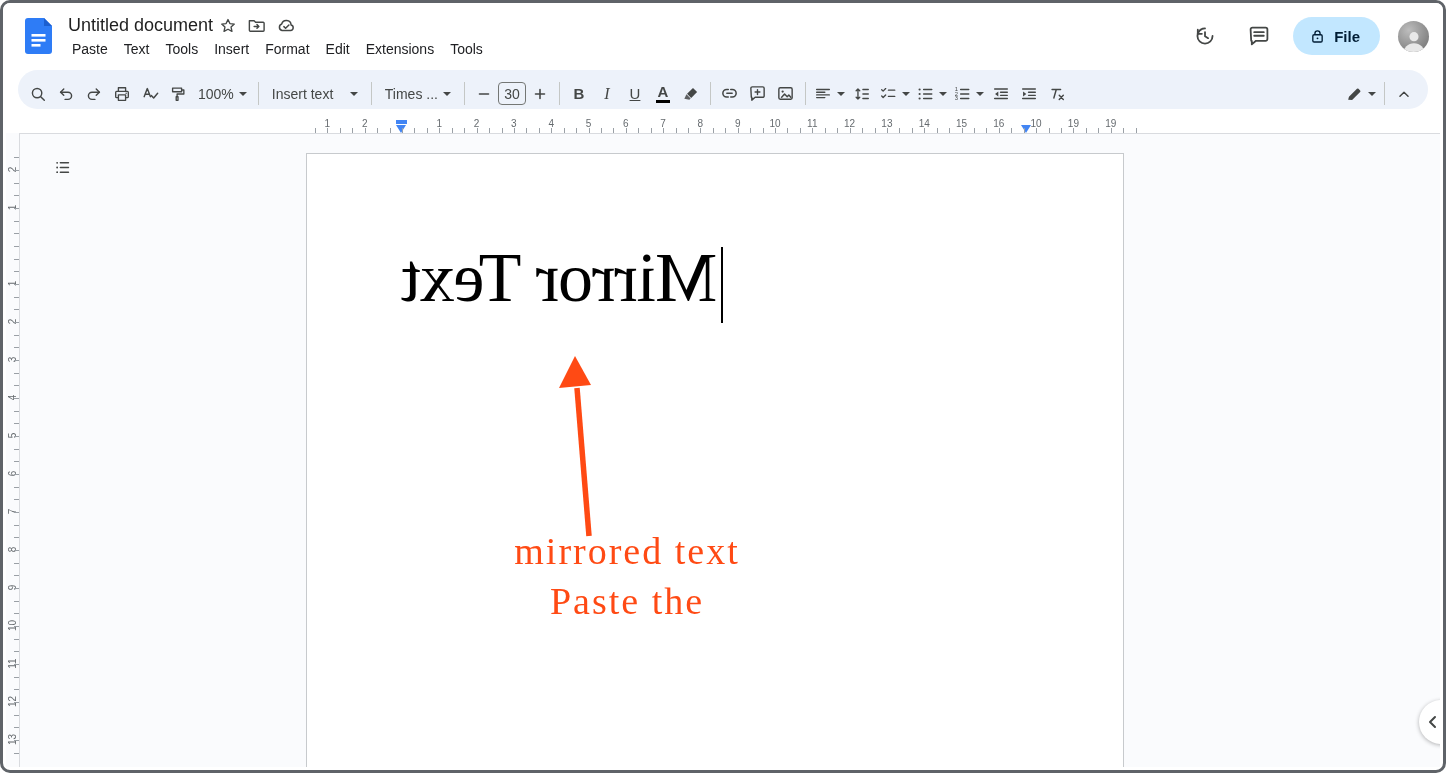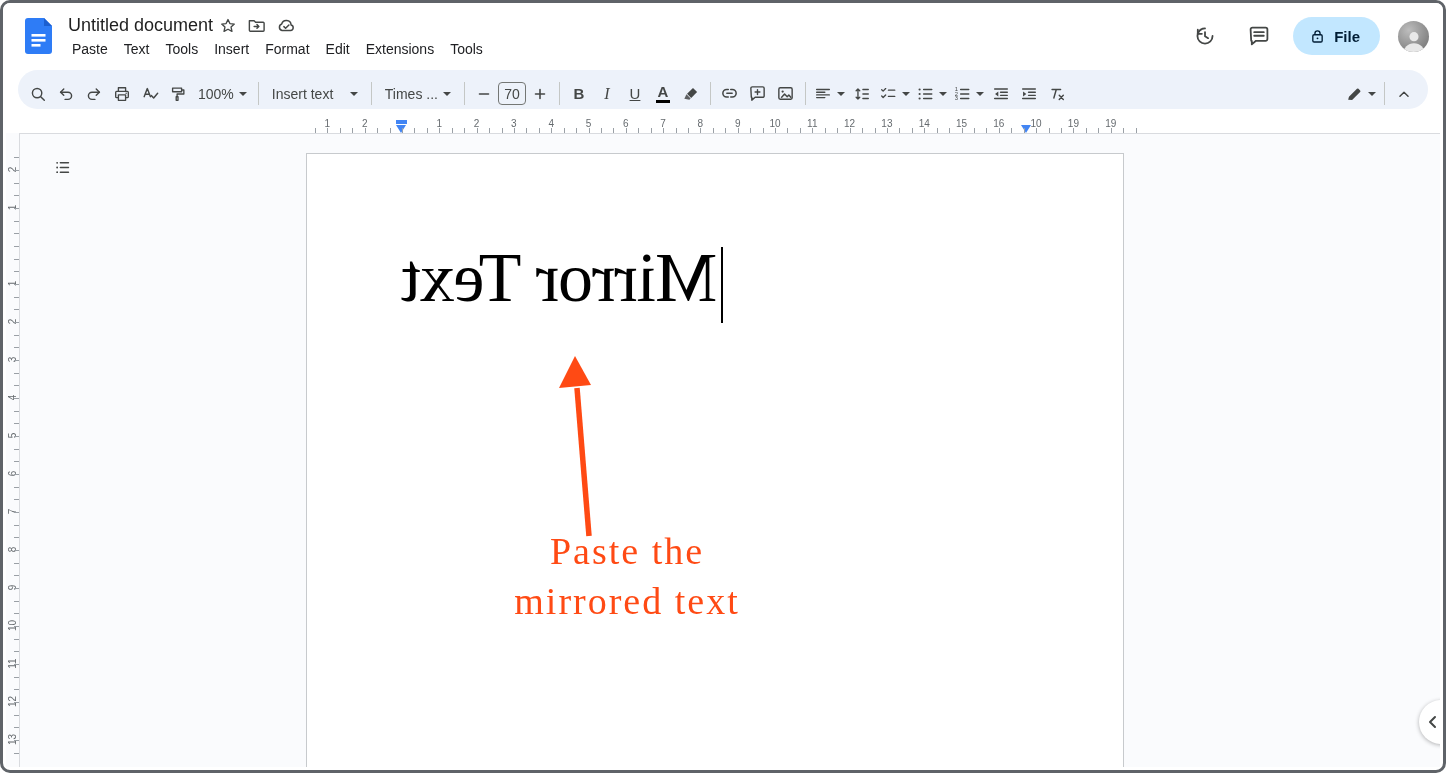--- a/index.html
+++ b/index.html
@@ -203,21 +203,21 @@
       <span class="tb-btn font-ctl">
         <span class="tb-label">Times ...</span>
         <span class="caret"></span>
       </span>
       <span class="tb-divider"></span>
       <span class="tb-btn">
         <svg class="ic" width="14" height="14" viewBox="0 0 14 14" stroke="#444746" stroke-width="1.6" stroke-linecap="round">
             <path d="M2.5 7h9"></path>
           </svg>
       </span>
-      <span class="size-box">70</span>
+      <span class="size-box">30</span>
       <span class="tb-btn">
         <svg class="ic" width="14" height="14" viewBox="0 0 14 14" stroke="#444746" stroke-width="1.6" stroke-linecap="round">
             <path d="M2.5 7h9M7 2.5v9"></path>
           </svg>
       </span>
       <span class="tb-divider"></span>
       <span class="tb-btn">
           <span class="fmt-letter fmt-b">B</span>
         </span>
       <span class="tb-btn">
@@ -500,22 +500,22 @@
 
     <div class="page">
       <div class="mirror-text">Mirror Text</div>
       <div class="text-cursor"></div>
 
       <svg class="arrow-svg" width="60" height="190" viewBox="0 0 60 190">
         <path d="M40 184 L28 36" stroke="#ff4a14" stroke-width="5.5" fill="none"></path>
         <polygon points="26,4 10,36 42,33" fill="#ff4a14"></polygon>
       </svg>
       <div class="annotation">
+        <div>mirrored text</div>
         <div>Paste the</div>
-        <div>mirrored text</div>
       </div>
     </div>
 
     <div class="side-expand">
       <svg class="ic" width="20" height="20" viewBox="0 0 20 20" fill="none" stroke="#444746" stroke-width="2" stroke-linecap="round" stroke-linejoin="round" style="margin-left:4px;">
         <path d="M12 5l-5 5 5 5"></path>
       </svg>
     </div>
   </div>
 

